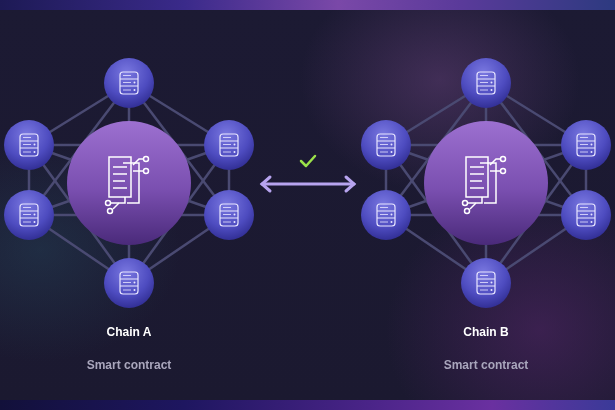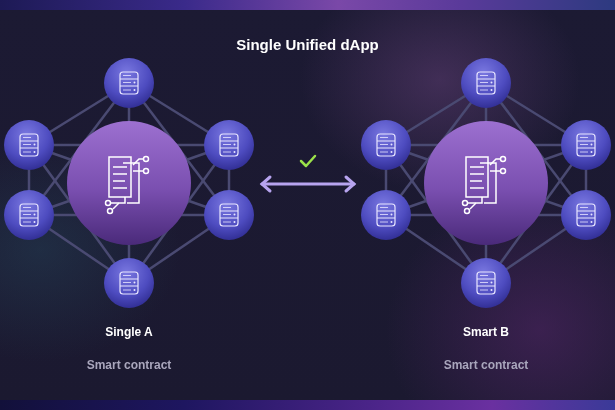--- a/index.html
+++ b/index.html
@@ -21,21 +21,20 @@
   .label .chain { color:#fff; font-weight:bold; font-size:12px; }
   .label .sub { color:#a9a6bc; font-weight:bold; font-size:12px; margin-top:19px; }
 </style>
 </head>
 <body>
 
 <div class="stage">
   <div class="band-top"></div>
   <div class="band-bottom"></div>
 
-  <div class="title">Single Unified dApp</div>
 
   <svg class="net" width="615" height="410" viewBox="0 0 615 410">
     <defs>
       <radialGradient id="gNode" cx="45%" cy="30%" r="75%">
         <stop offset="0%" stop-color="#7a78e0"></stop>
         <stop offset="60%" stop-color="#4e4cc0"></stop>
         <stop offset="100%" stop-color="#2d2a8e"></stop>
       </radialGradient>
       <linearGradient id="gCenter" x1="0" y1="0" x2="0" y2="1">
         <stop offset="0%" stop-color="#9c70d0"></stop>
@@ -114,20 +113,20 @@
       <path d="M301 161 L306 166 L315 156" fill="none" stroke="#9be14a" stroke-width="2.5" stroke-linecap="round" stroke-linejoin="round"></path>
     </g>
     <g stroke="#b7a4ef" stroke-width="3" stroke-linecap="round" fill="none">
       <line x1="262" y1="184" x2="354" y2="184"></line>
       <path d="M270 177 L262 184 L270 191"></path>
       <path d="M346 177 L354 184 L346 191"></path>
     </g>
   </svg>
 
   <div class="label" style="left:49px; top:325px;">
-    <div class="chain">Single A</div>
+    <div class="chain">Chain A</div>
     <div class="sub">Smart contract</div>
   </div>
   <div class="label" style="left:406px; top:325px;">
-    <div class="chain">Smart B</div>
+    <div class="chain">Chain B</div>
     <div class="sub">Smart contract</div>
   </div>
 </div>
 
 </body></html>

